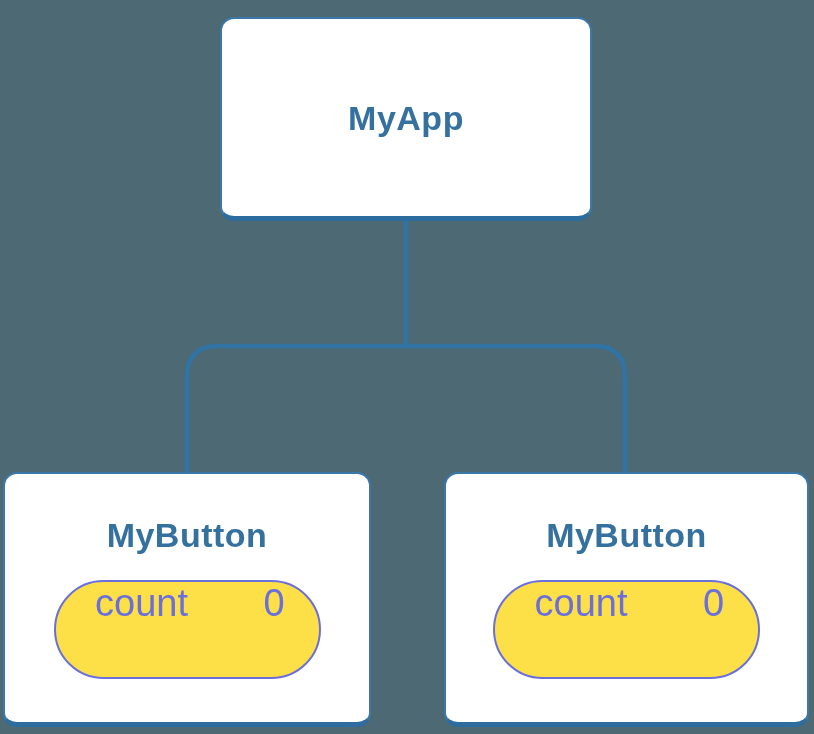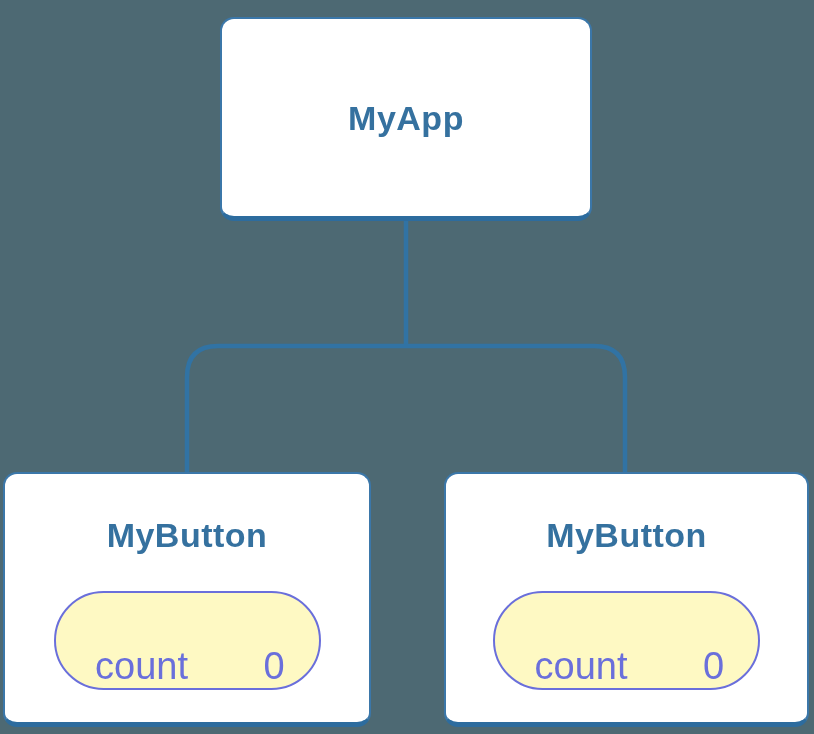--- a/index.html
+++ b/index.html
@@ -50,42 +50,42 @@
     justify-content: center;
   }
   .node-child {
     top: 472px;
     width: 368px;
     height: 255px;
     display: flex;
     flex-direction: column;
     align-items: center;
     padding-top: 36px;
+    gap: 20px;
   }
   .node-child.left  { left: 3px; }
   .node-child.right { left: 444px; width: 365px; }
   .node-title {
     color: var(--node_text, #35719f);
     font-size: 34px;
     font-weight: 600;
     letter-spacing: 0.5px;
     line-height: 50px;
     white-space: nowrap;
   }
   .state-pill {
     box-sizing: border-box;
-    margin-top: 31px;
     width: 267px;
     height: 99px;
     border: 2px solid var(--state_accent, #6a6fdb);
     border-radius: 60px;
     display: flex;
-    align-items: flex-end;
+    align-items: flex-start;
     overflow: hidden;
-    background: #fef9c3;
+    background: #fde047;
   }
   .pill-key {
     width: 172px;
     display: flex;
     align-items: center;
     justify-content: center;
     color: var(--state_accent, #6a6fdb);
     font-size: 38px;
     font-weight: 400;
   }

